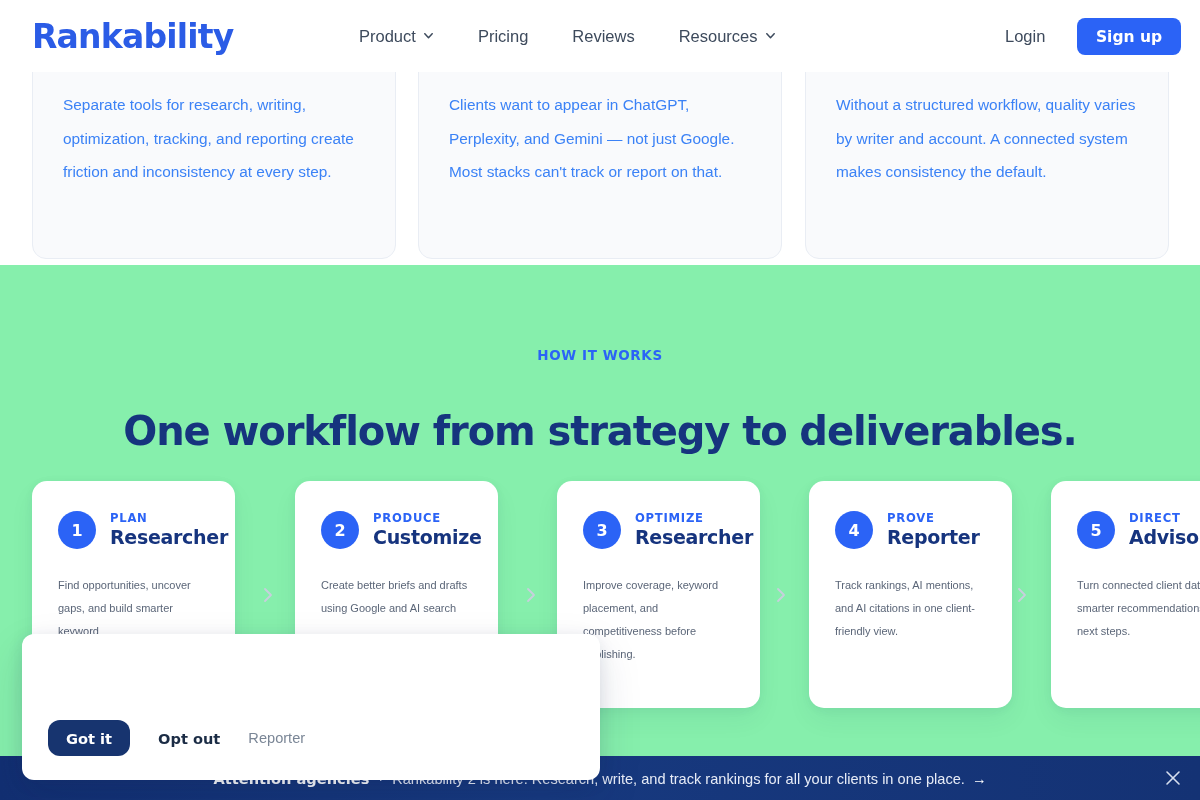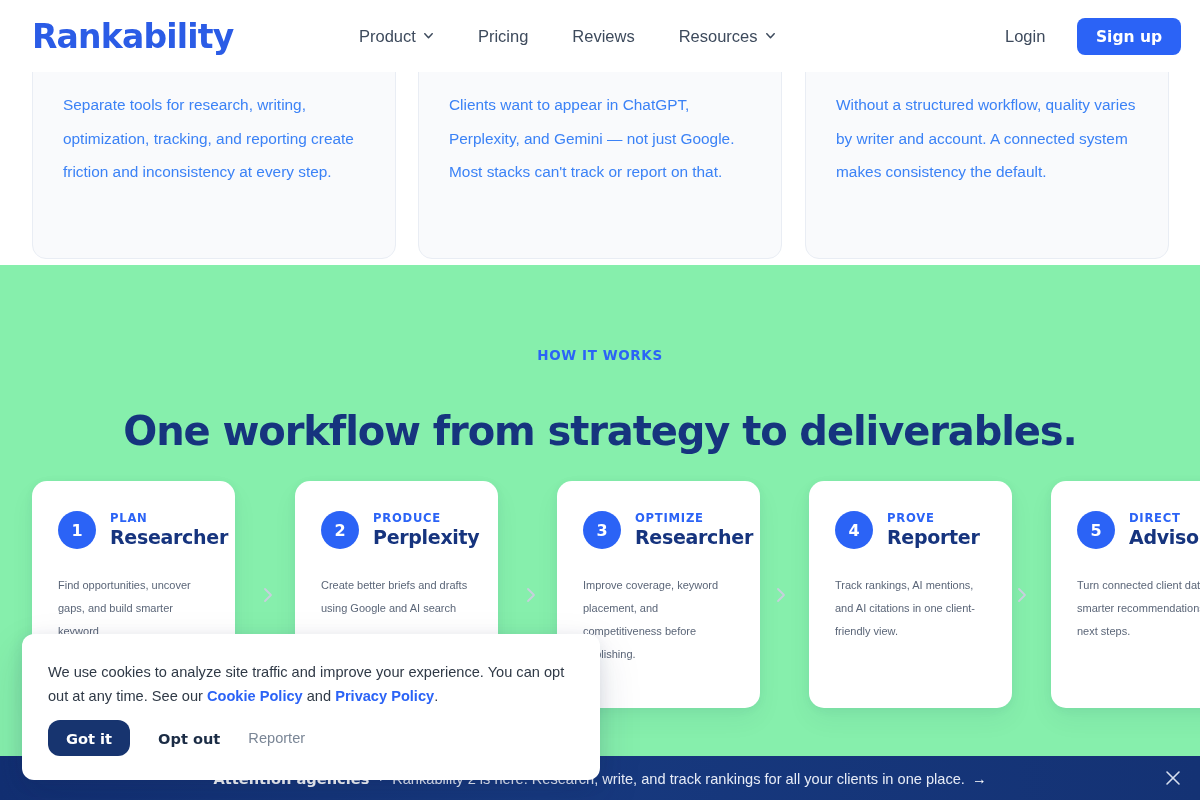--- a/index.html
+++ b/index.html
@@ -437,21 +437,21 @@
       <svg width="20" height="20" viewBox="0 0 20 20" fill="none" stroke="currentColor" stroke-width="1.8" stroke-linecap="round" stroke-linejoin="round">
           <polyline points="7,4 13,10 7,16"></polyline>
         </svg>
     </div>
 
     <div class="step s2">
       <div class="step-head">
         <div class="badge">2</div>
         <div class="step-titles">
           <div class="kicker">PRODUCE</div>
-          <div class="step-name">Perplexity</div>
+          <div class="step-name">Customize</div>
         </div>
       </div>
       <div class="step-desc">Create better briefs and drafts using Google and AI search</div>
     </div>
 
     <div class="arrow a2">
       <svg width="20" height="20" viewBox="0 0 20 20" fill="none" stroke="currentColor" stroke-width="1.8" stroke-linecap="round" stroke-linejoin="round">
           <polyline points="7,4 13,10 7,16"></polyline>
         </svg>
     </div>
@@ -498,23 +498,20 @@
           <div class="step-name">Advisor</div>
         </div>
       </div>
       <div class="step-desc">Turn connected client data into smarter recommendations and next steps.</div>
     </div>
 
   </div>
 </div>
 
 <div class="cookie">
-  <div class="cookie-text">
-    <span>We use cookies to analyze site traffic and improve your experience. You can opt out at any time. See our </span><a class="cookie-link">Cookie Policy</a><span> and </span><a class="cookie-link">Privacy Policy</a><span>.</span>
-  </div>
 
   <div class="cookie-actions">
     <button class="btn-gotit">Got it</button>
     <button class="btn-optout">Opt out</button>
     <button class="btn-customize">Reporter</button>
   </div>
 </div>
 
 <div class="announce">
   <div class="announce-inner">

